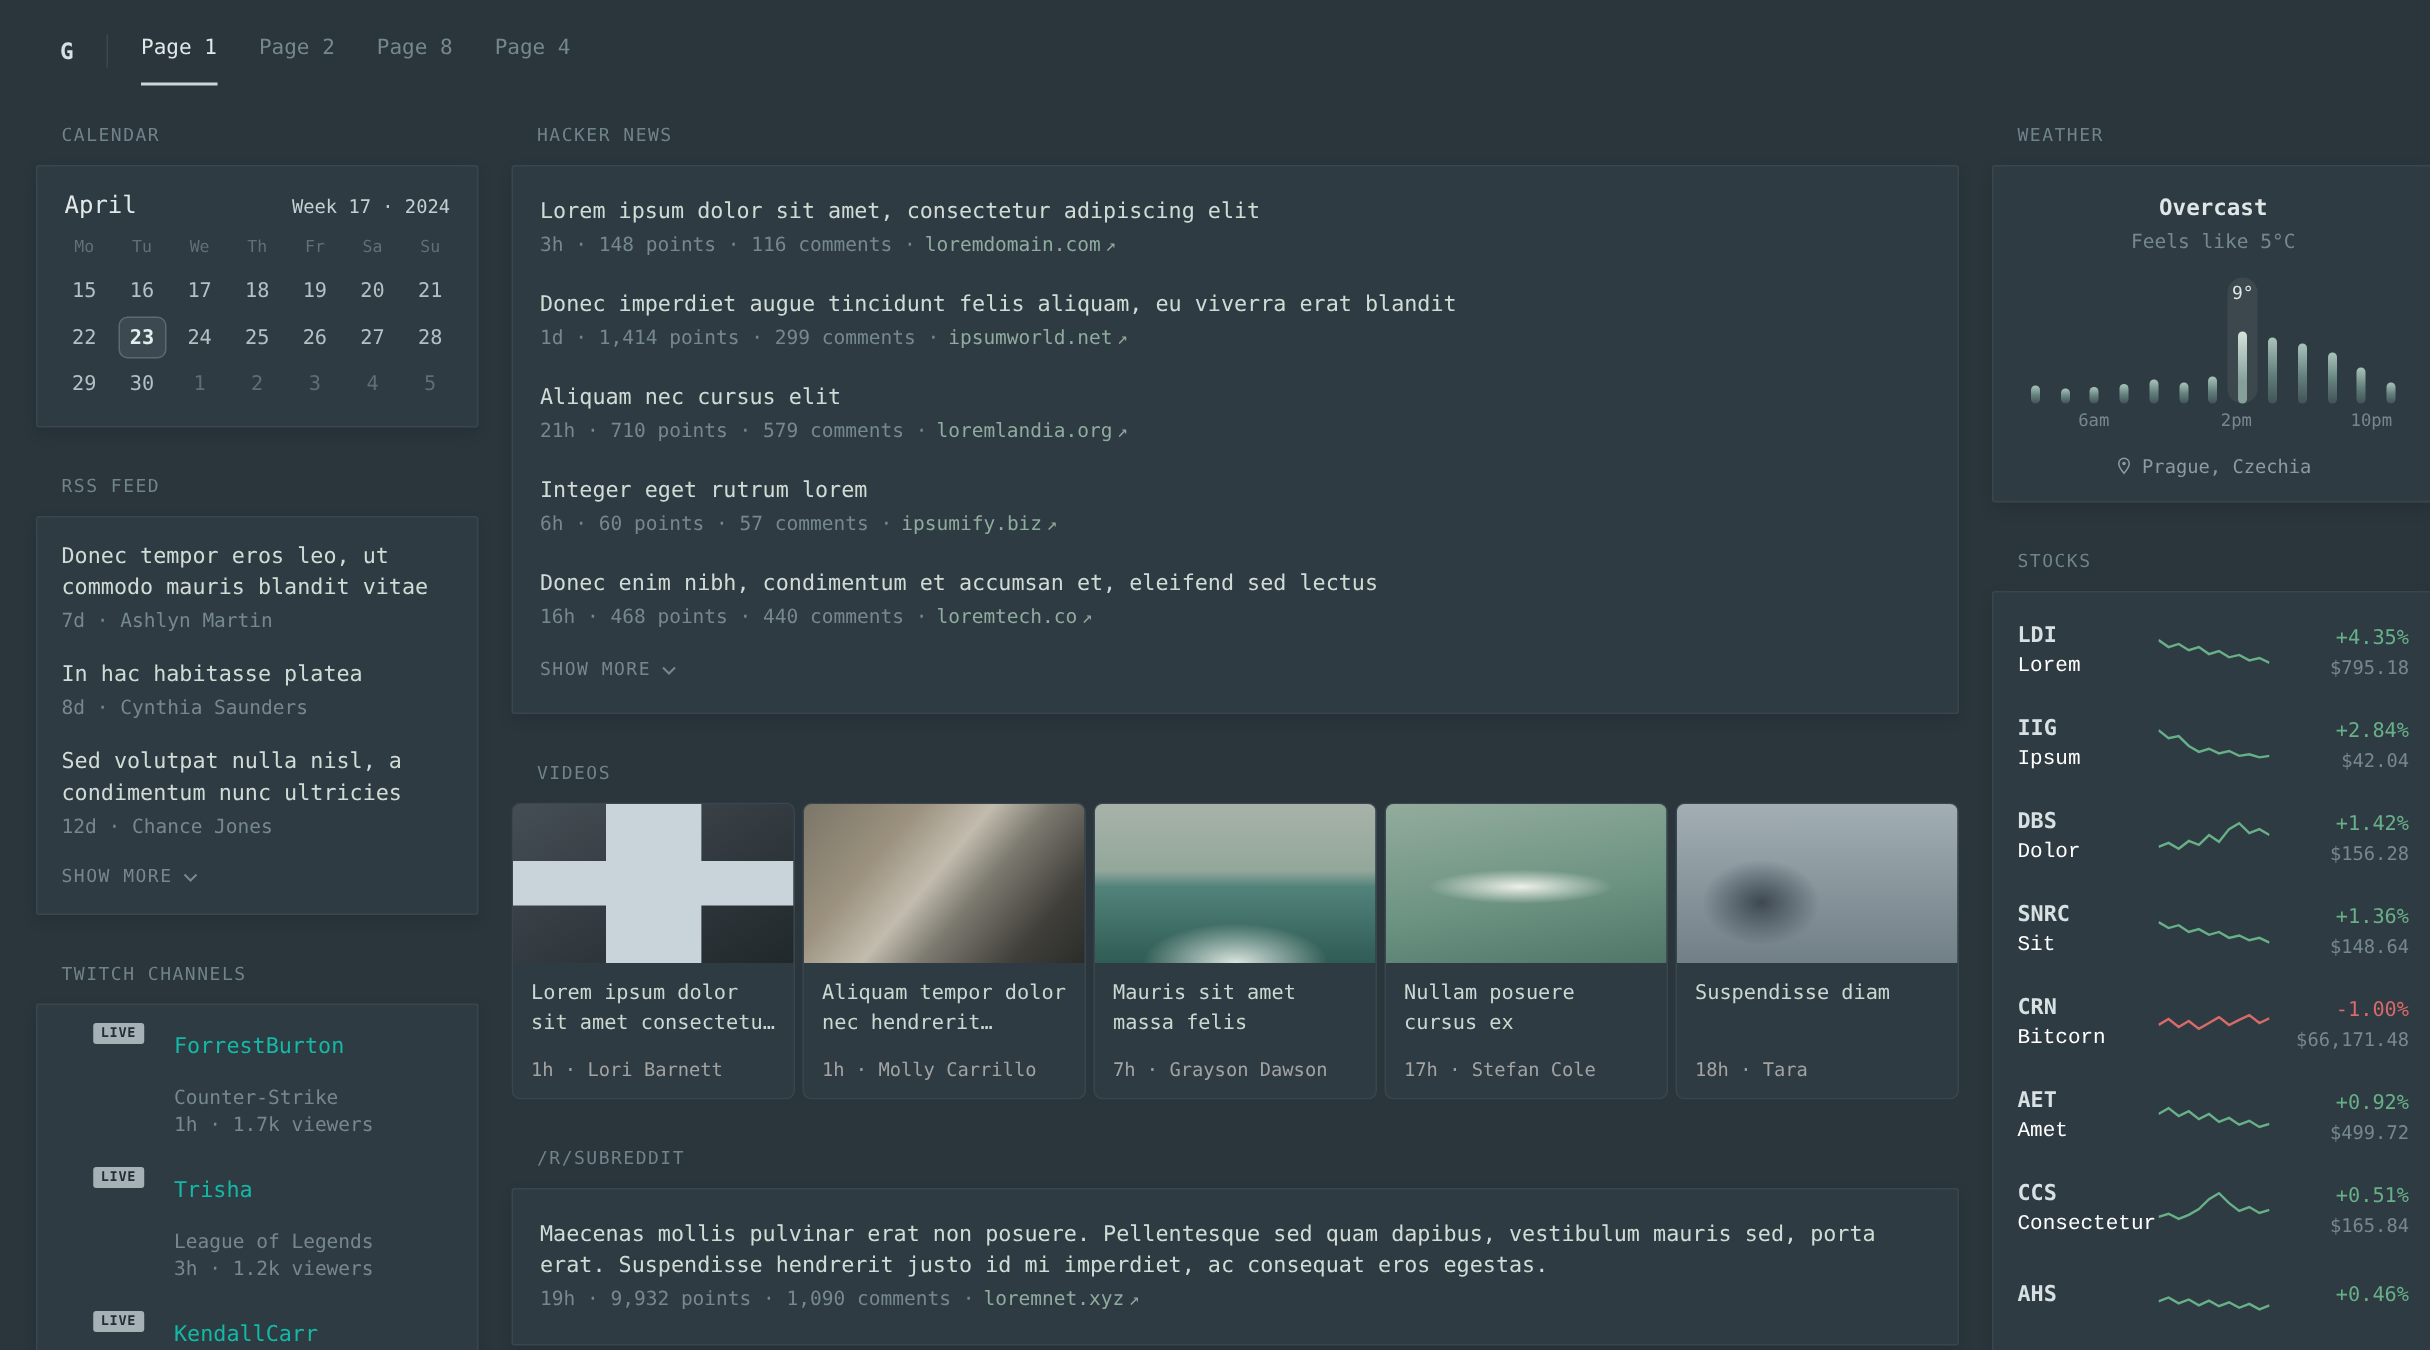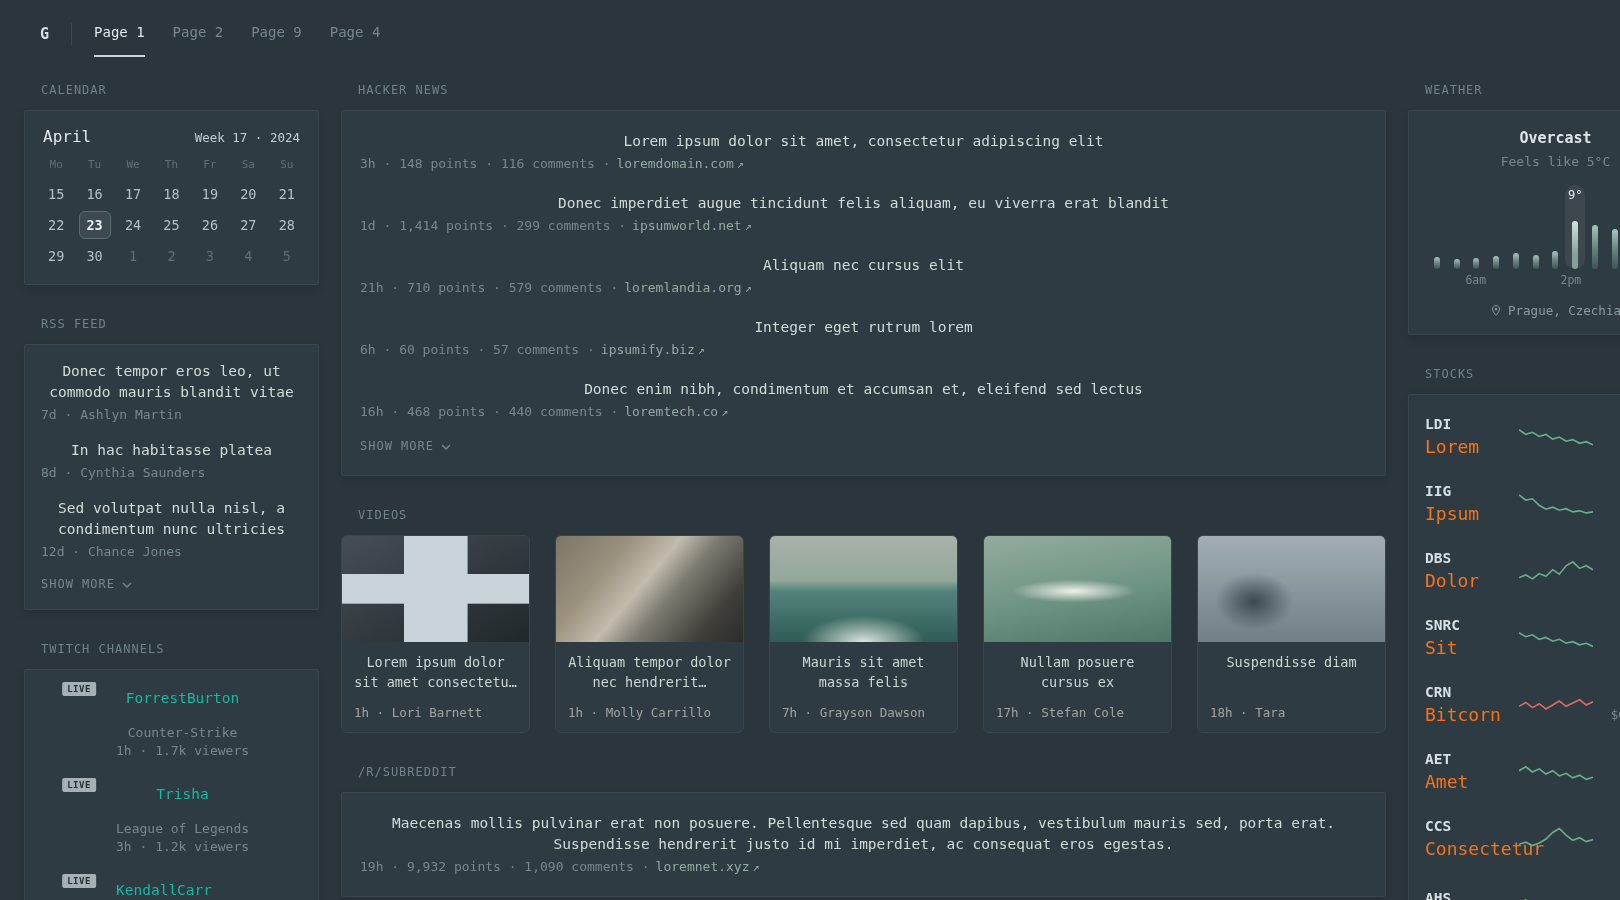--- a/index.html
+++ b/index.html
@@ -3,21 +3,21 @@
 <meta charset="utf-8">
 <style>
   * { margin:0; padding:0; box-sizing:border-box; }
   html,body { width:1620px; height:900px; overflow:hidden; }
   body {
     background:#2a353c;
     color:#d5dfe2;
     font-family:"DejaVu Sans Mono","Liberation Mono",monospace;
     font-size:14px;
   }
-  a { color:inherit; text-decoration:none; cursor:pointer;text-align:center; }
+  a { color:inherit; text-decoration:none; cursor:pointer; }
 
   
   .topbar { padding:10px 24px 0 40px; }
   .topbar-inner { display:flex; align-items:center; height:47px; gap:22px; }
   .logo { font-weight:bold; font-size:15px; color:#d7e0e2; cursor:pointer; }
   .logo-divider { width:1px; height:22px; background:#3c4850; }
   .tabs { display:flex; gap:28px; height:100%; align-items:stretch; }
   .tab { color:#76888f; font-size:14px; display:flex; align-items:center;
          border-bottom:2px solid transparent; padding-bottom:2px; }
   .tab.active { color:#e0e8ea; border-bottom-color:#ccd6d9; }
@@ -67,21 +67,21 @@
   .tw-game { font-size:13px; color:#76888f; margin-top:19px; display:block; }
   .tw-meta { font-size:13px; color:#76888f; margin-top:3px; }
 
   
   .feed-body { padding:20px 18px 22px; }
   .feed-item { margin-bottom:22px; }
   .feed-item:last-of-type { margin-bottom:0; }
   .feed-body .show-more { margin-top:20px; }
 
   
-  .videos-row { display:flex; gap:25px; overflow:hidden; }
+  .videos-row { display:flex; gap:5px; overflow:hidden; }
   .video-card { flex:0 0 189px; background:#2f3b42; border:1px solid #3a464e; border-radius:6px;
                 overflow:hidden; display:flex; flex-direction:column; height:198px; }
   .video-thumb { height:106px; flex:0 0 106px; cursor:pointer; }
   .video-body { padding:10px 12px 12px; display:flex; flex-direction:column; flex:1; }
   .video-title { font-size:13.5px; line-height:20px; color:#ccd7d2; }
   .video-meta { font-size:12.5px; color:#a3a3a3; margin-top:auto; }
 
   
   .weather-card { padding:18px 16px 16px; text-align:center; }
   .weather-cond { font-size:15px; font-weight:bold; color:#dfe6e8; }
@@ -98,42 +98,42 @@
   .weather-times { position:relative; height:16px; margin:2px 2px 0; }
   .weather-time { position:absolute; transform:translateX(-50%); font-size:11.5px; color:#76888f; top:0; }
   .weather-loc { display:flex; justify-content:center; align-items:center; gap:6px;
                  margin-top:14px; font-size:12.5px; color:#8b9ba2; }
 
   
   .stocks-body { padding:8px 0; }
   .stock-row { display:flex; align-items:center; padding:13px 16px; cursor:pointer; }
   .stock-left { flex:1 1 0; min-width:0; }
   .stock-ticker { font-size:14.5px; font-weight:bold; color:#d7e0e2; }
-  .stock-name { font-size:18px; color:#f97316; margin-top:4px; }
+  .stock-name { font-size:14px; color:#ffffff; margin-top:4px;font-family:Liberation Mono, monospace; }
   .stock-sparkwrap { flex:0 0 74px; display:flex; justify-content:center; }
   .spark { width:74px; height:30px; }
   .spark polyline { fill:none; stroke:#67b088; stroke-width:1.6; }
   .stock-row.down .spark polyline { stroke:#d96a6a; }
   .stock-right { flex:1 1 0; text-align:right; }
   .stock-change { font-size:13.5px; color:#67b088; }
   .stock-row.down .stock-change { color:#d96a6a; }
   .stock-price { font-size:12.5px; color:#76888f; margin-top:4px; }
 </style>
 </head>
 <body>
 
 <header class="topbar">
   <div class="topbar-inner">
     <span class="logo">G</span>
     <span class="logo-divider"></span>
     <nav class="tabs">
 
     <a class="tab active">Page 1</a>
         <a class="tab">Page 2</a>
-        <a class="tab">Page 9</a>
+        <a class="tab">Page 8</a>
         <a class="tab">Page 4</a>
       </nav>
   </div>
 </header>
 
 <main class="columns">
 
   <section class="col">
 
     <div class="widget">

